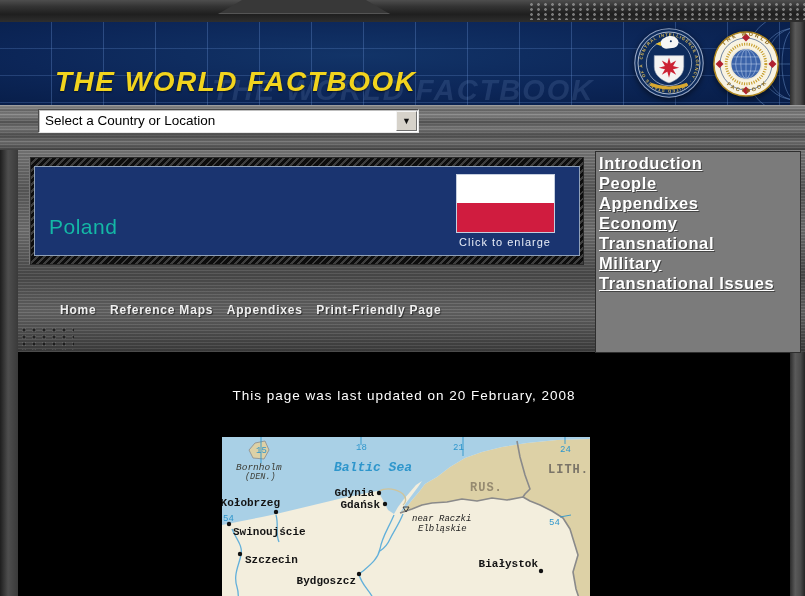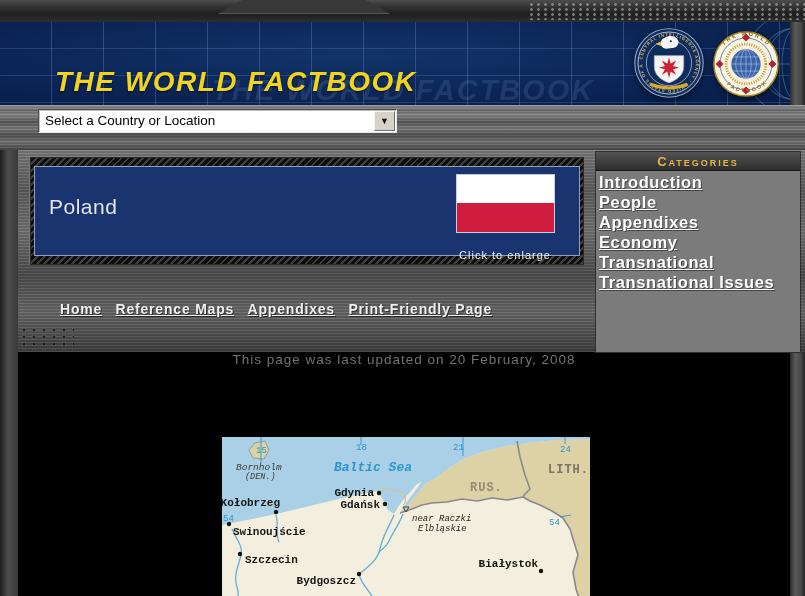--- a/index.html
+++ b/index.html
@@ -46,61 +46,61 @@
     background:
       repeating-linear-gradient(180deg,rgba(255,255,255,.06) 0 1px,rgba(0,0,0,.12) 1px 3px),
       linear-gradient(180deg,#7e7e7e 0%,#5e5e5e 20%,#757575 40%,#4e4e4e 62%,#6a6a6a 80%,#3f3f3f 100%);}
   .metal-dots{position:absolute;left:2px;top:178px;width:72px;height:22px;
     background-image:radial-gradient(circle at 2px 2px,rgba(20,20,20,.8) 1.4px,rgba(180,180,180,.4) 1.8px,transparent 2.4px);
     background-size:10px 7px;}
 
   
   .select-box{position:absolute;left:38px;top:109px;width:357px;height:22px;background:#fff;
     border:1px solid;border-color:#4a4a4a #e6e6e6 #e6e6e6 #4a4a4a;box-shadow:inset 1px 1px 0 rgba(0,0,0,.25);
-    cursor:default;}
+    cursor:default;padding-left:22px;}
   .select-text{position:absolute;left:6px;top:3px;font-size:13.5px;color:#000;white-space:nowrap;}
   .select-btn{position:absolute;right:1px;top:1px;width:19px;height:18px;background:#d6d2ca;
     border:1px solid;border-color:#f4f4f4 #6f6f6f #6f6f6f #f4f4f4;
     display:flex;align-items:center;justify-content:center;}
   .select-arrow{font-size:9px;color:#111;line-height:1;}
 
   
   .poland-frame{position:absolute;left:31px;top:158px;width:552px;height:106px;
     background:repeating-linear-gradient(135deg,#0d0d0d 0 3px,#3e3e3e 3px 5px);
     box-shadow:0 0 0 1px #2a2a2a, -2px 0 0 #777;}
   .poland-box{position:absolute;left:3px;top:8px;width:544px;height:88px;background:#1a3470;
     border:1px solid #8fa0b8;}
-  .poland-name{position:absolute;left:14px;top:28px;font-size:21px;color:#e5e5e5;letter-spacing:.5px;text-align:right;}
+  .poland-name{position:absolute;left:14px;top:48px;font-size:21px;color:#14b8a6;letter-spacing:.5px;text-align:right;}
   .flag-wrap{position:absolute;left:420px;top:7px;width:100px;text-align:center;cursor:pointer;}
   .flag{width:97px;height:57px;border:1px solid #c5cede;margin:0 auto;}
   .flag-white{height:28px;background:#fff;}
   .flag-red{height:29px;background:#d01c3f;}
-  .flag-caption{margin-top:16px;font-size:11px;color:#e9eef8;letter-spacing:1px;}
+  .flag-caption{margin-top:3px;font-size:11px;color:#e9eef8;letter-spacing:1px;}
 
   
   .nav-row{position:absolute;left:60px;top:150px;white-space:nowrap;}
-  .nav-link{font-size:14px;font-weight:bold;letter-spacing:.8px;color:#efefef;
-    text-decoration:underline;margin-right:9px;cursor:pointer;
+  .nav-link{font-size:12px;font-weight:bold;letter-spacing:.8px;color:#efefef;
+    margin-right:9px;cursor:pointer;
     text-shadow:1px 1px 1px rgba(0,0,0,.55);}
 
   
   .categories{position:absolute;left:596px;top:152px;width:204px;height:200px;z-index:4;
     background:#7b7b7b;box-shadow:0 0 0 1px #2e2e2e;}
   .cat-header{height:18px;background:linear-gradient(180deg,#545454,#2d2d2d);
     border-bottom:1px solid #1a1a1a;display:flex;align-items:center;justify-content:center;}
   .cat-title{font-variant:small-caps;text-transform:capitalize;font-weight:bold;font-size:13px;
     letter-spacing:2px;color:#e7b54a;}
   .cat-list{padding:1px 0 14px 3px;}
   .cat-link{display:block;font-size:16.5px;font-weight:bold;line-height:20px;color:#fff;
     letter-spacing:.6px;text-decoration:underline;cursor:pointer;
     text-shadow:1px 1px 0 rgba(0,0,0,.45);white-space:nowrap;}
 
   
   .content{position:absolute;left:18px;top:352px;width:772px;height:244px;background:#000;z-index:2;}
-  .updated{text-align:center;font-size:13.5px;color:#737373;letter-spacing:1px;}
+  .updated{margin-top:36px;text-align:center;font-size:13.5px;color:#ffffff;letter-spacing:1px;}
   .map-wrap{position:absolute;left:204px;top:85px;width:368px;height:159px;overflow:hidden;cursor:pointer;font-family:Liberation Mono, monospace;}
 
   .map-city{font-size:11px;font-weight:bold;fill:#141414;}
   .map-blue{fill:#2e96cc;}
   .map-small{font-size:9px;}
 </style>
 </head>
 <body>
 
 <div id="root">
@@ -208,29 +208,27 @@
         <div class="flag">
           <div class="flag-white"></div>
           <div class="flag-red"></div>
         </div>
         <div class="flag-caption">Click to enlarge</div>
       </div>
     </div>
   </div>
 
   <div class="categories">
-    <div class="cat-header">
-      <span class="cat-title">Categories</span>
-    </div>
     <div class="cat-list">
       <a class="cat-link">Introduction</a>
       <a class="cat-link">People</a>
       <a class="cat-link">Appendixes</a>
       <a class="cat-link">Economy</a>
       <a class="cat-link">Transnational</a>
+      <a class="cat-link">Military</a>
       <a class="cat-link">Transnational Issues</a>
     </div>
   </div>
 
   <div class="content">
     <div class="updated">This page was last updated on 20 February, 2008</div>
 
     <div class="map-wrap">
       <svg width="368" height="220" viewBox="0 0 368 220">
 

